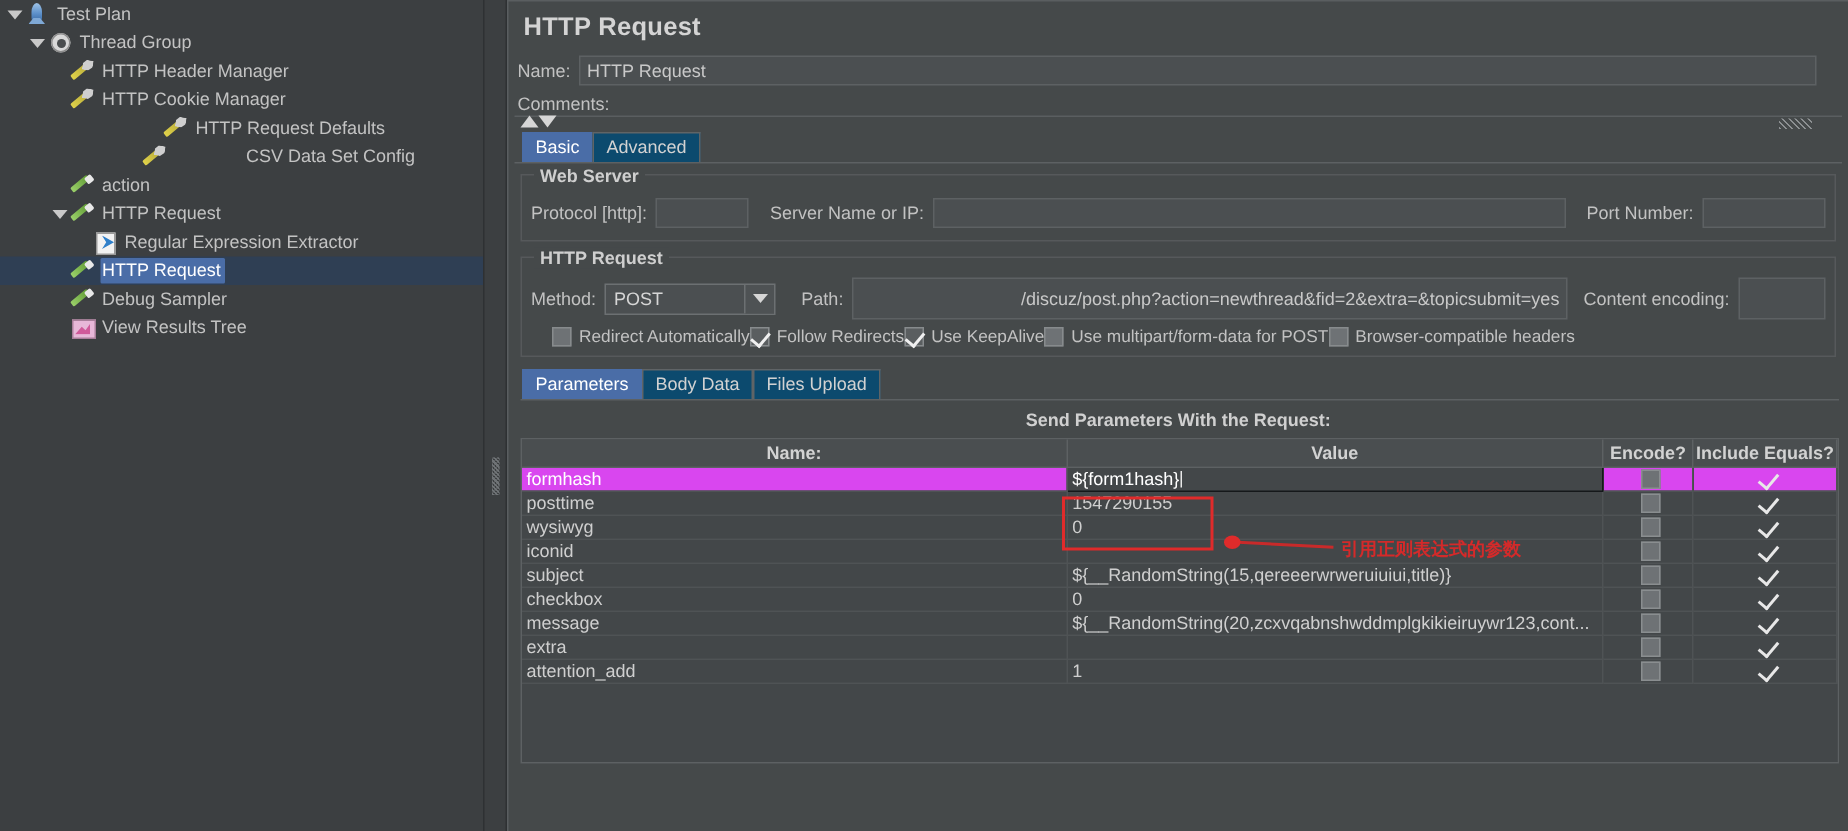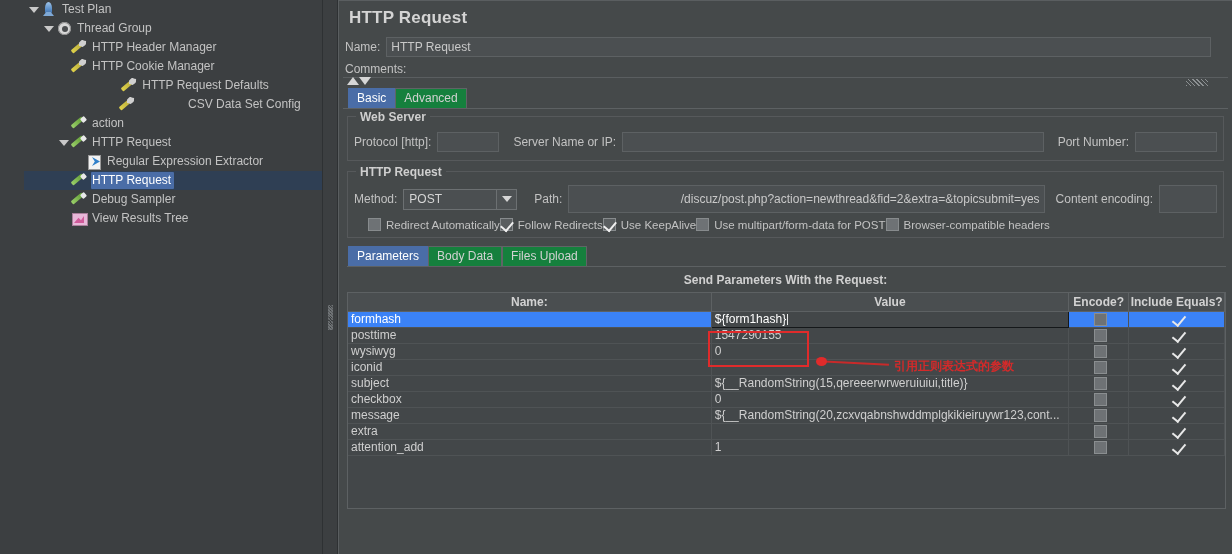--- a/index.html
+++ b/index.html
@@ -14,21 +14,20 @@
   }
   #app { position: relative; width: 1232px; height: 554px; display: flex; }
 
   
   #tree-panel {
     width: 322px; height: 490px;
     background: #3c3f41;
     position: relative;
     overflow: hidden;
     flex: 0 0 322px;
-    padding-left: 24px;
   }
   .tree-row {
     height: 19px;
     display: flex;
     align-items: center;
     white-space: nowrap;
     font-size: 12px;
     color: #c3c3c3;
     position: relative;
   }
@@ -188,21 +187,21 @@
     background-image: repeating-linear-gradient(45deg,#8c9092 0 1px,transparent 1px 3px);
   }
 
   #tabbar { display: flex; align-items: flex-end; height: 20px; margin-left: 9px; }
   .tab {
     font-size: 12px; padding: 2px 8px 3px 8px;
     color: #d2d2d2; border: 1px solid transparent;
     border-bottom: none;
   }
   .tab.active { background: #4a6da7; color: #ffffff; }
-  .tab.inactive { background: #15803d; border-color: #606466; }
+  .tab.inactive { background: #0c4a6e; border-color: #606466; }
   #tabstrip-line { border-bottom: 1px solid #5d6163; margin: 0 4px; }
 
   
   .groupbox {
     margin: 5px 8px 0 8px;
     border: 1px solid #56595b;
     position: relative;
     padding: 12px 6px 6px 6px;
   }
   .group-title {
@@ -273,21 +272,21 @@
     padding: 0;
   }
   table.ptab td {
     height: 16px; padding: 0 0 0 3px;
     color: #cfcfcf;
     border-right: 1px solid #4f5355;
     border-bottom: 1px solid #4f5355;
     white-space: nowrap; overflow: hidden;
     background: #434749;
   }
-  tr.sel td { background: #3b82f6; color: #ffffff; }
+  tr.sel td { background: #d946ef; color: #ffffff; }
   td.ctr { text-align: center; padding: 0; }
   .cell-box {
     width: 13px; height: 13px; display: inline-block;
     background: #6e7275; border: 1px solid #8a8e90;
     position: relative; vertical-align: middle;
   }
   .cell-box.checked { background: transparent; border-color: transparent; }
   .cell-box.checked::after {
     content:""; position:absolute; left:2px; top:-1px;
     width:6px; height:11px;

